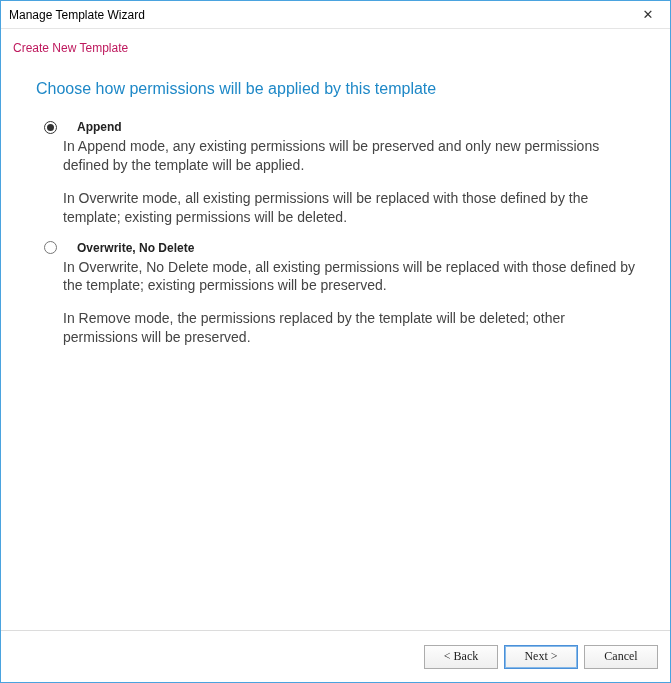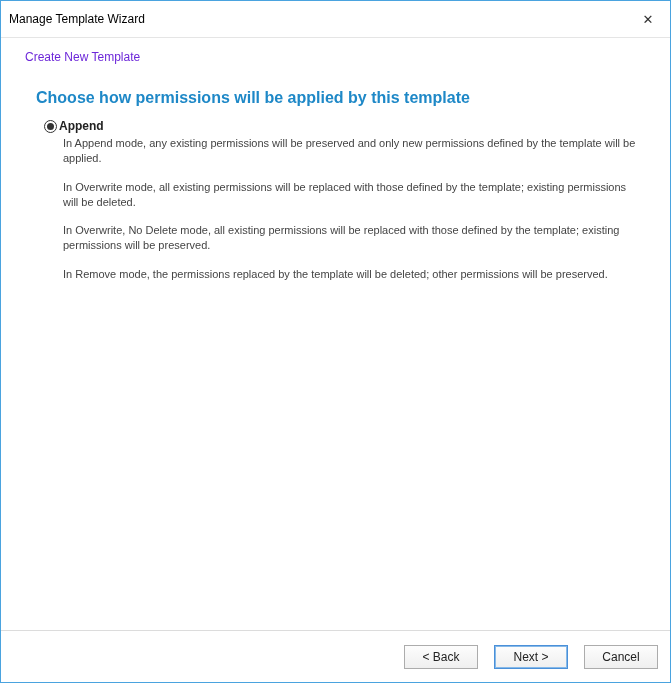--- a/index.html
+++ b/index.html
@@ -13,62 +13,62 @@
     }
     .window {
       width: 671px;
       height: 683px;
       border: 1px solid #4aa3df;
       background: #fff;
       display: flex;
       flex-direction: column;
     }
     .titlebar {
-      height: 37px;
+      height: 28px;
       display: flex;
       align-items: center;
       justify-content: space-between;
       padding: 0 0 0 8px;
       border-bottom: 1px solid #e5e5e5;
     }
     .titlebar-title { font-size: 12px; color: #000; }
     .close-btn {
       width: 44px;
       height: 27px;
       display: flex;
       align-items: center;
       justify-content: center;
       font-family: Arial, sans-serif;
       font-size: 13px;
       color: #333;
       cursor: pointer;
     }
     .subtitle {
-      padding: 12px 12px 0 24px;
+      padding: 12px 12px 0 12px;
       font-size: 12px;
-      color: #6d28d9;
+      color: #be185d;
     }
     .content {
       flex: 1;
       padding: 25px 30px 10px 35px;
     }
     .heading {
       color: #1e88c7;
       font-size: 16px;
-      font-weight: 700;
-      margin-bottom: 12px;
+      font-weight: 400;
+      margin-bottom: 22px;
     }
     .options { padding-left: 8px; }
     .option {
       margin-bottom: 14px;
     }
     .option-row {
       display: flex;
       align-items: center;
-      gap: 2px;
+      gap: 20px;
     }
     .radio {
       appearance: none;
       width: 13px;
       height: 13px;
       border: 1px solid #777;
       border-radius: 50%;
       background: #fff;
       position: relative;
       cursor: pointer;
@@ -85,33 +85,34 @@
       border-radius: 50%;
       background: #333;
     }
     .option-label {
       font-weight: bold;
       font-size: 12px;
       color: #222;
       cursor: pointer;
     }
     .option-desc {
-      font-size: 11px;
+      font-size: 14px;
       color: #444;
       margin: 3px 0 0 19px;
       line-height: 1.35;
     }
     .footer {
       height: 52px;
       border-top: 1px solid #dcdcdc;
       display: flex;
       align-items: center;
       justify-content: flex-end;
-      gap: 16px;
+      gap: 6px;
       padding: 0 12px;
+      font-family: Liberation Serif, serif;
     }
     .btn {
       min-width: 74px;
       height: 24px;
       background: linear-gradient(#fdfdfd, #efefef);
       border: 1px solid #acacac;
       font-family: inherit;
       font-size: 12px;
       color: #222;
       cursor: pointer;
@@ -146,20 +147,24 @@
           <label for="opt-append" class="option-label">Append</label>
         </div>
         <div class="option-desc">In Append mode, any existing permissions will be preserved and only new permissions defined by the template will be applied.</div>
       </div>
 
       <div class="option">
         <div class="option-desc">In Overwrite mode, all existing permissions will be replaced with those defined by the template; existing permissions will be deleted.</div>
       </div>
 
       <div class="option">
+        <div class="option-row">
+          <input type="radio" name="mode" class="radio" id="opt-ond" style="">
+          <label for="opt-ond" class="option-label">Overwrite, No Delete</label>
+        </div>
         <div class="option-desc">In Overwrite, No Delete mode, all existing permissions will be replaced with those defined by the template; existing permissions will be preserved.</div>
       </div>
 
       <div class="option">
       </div>
 
       <div class="option">
         <div class="option-desc">In Remove mode, the permissions replaced by the template will be deleted; other permissions will be preserved.</div>
       </div>
 

